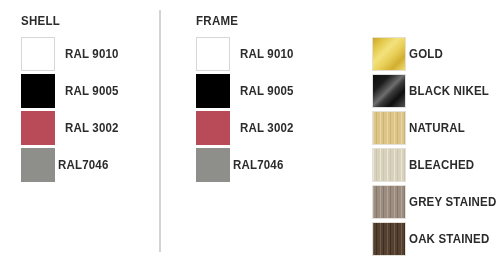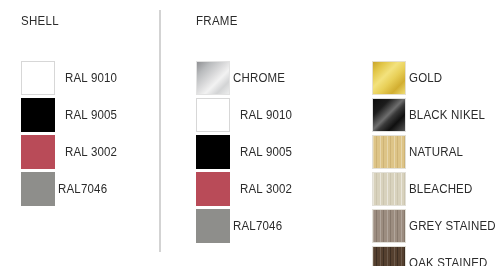--- a/index.html
+++ b/index.html
@@ -14,20 +14,21 @@
     overflow: hidden;
     font-family: "Liberation Sans", sans-serif;
     color: #231f20;
     -webkit-font-smoothing: antialiased;
   }
   .canvas {
     position: absolute;
     inset: 0;
     width: 500px;
     height: 266px;
+    font-weight: bold;
   }
   .column {
     position: absolute;
     top: 0;
   }
   #col-shell  { left: 21px;  }
   #col-frame  { left: 196px; }
   #col-finish { left: 372px; }
 
   .col-title {
@@ -37,21 +38,21 @@
     font-size: 12.5px;
     letter-spacing: 0.3px;
     color: #2b2b2b;
     white-space: nowrap;
     transform: scaleX(0.92);
     transform-origin: left center;
   }
 
   .swatch-list {
     position: absolute;
-    top: 60px;
+    top: 36px;
     left: 0;
   }
   .swatch-row {
     position: relative;
     height: 35px;
     margin-bottom: 2px;
     display: flex;
     align-items: center;
   }
   .swatch {
@@ -163,24 +164,20 @@
           <div class="swatch sw-flat" style="background: rgb(142, 142, 139);"></div>
           <div class="swatch-label lbl-pad-small">RAL7046</div>
         </div>
       </div>
   </div>
 
   <div class="column" id="col-frame">
     <div class="col-title">FRAME</div>
     <div class="swatch-list">
         <div class="swatch-row">
-          <div class="swatch sw-chrome"></div>
-          <div class="swatch-label lbl-pad-small">CHROME</div>
-        </div>
-        <div class="swatch-row">
           <div class="swatch sw-outline" style="background: rgb(255, 255, 255);"></div>
           <div class="swatch-label lbl-pad-wide">RAL 9010</div>
         </div>
         <div class="swatch-row">
           <div class="swatch sw-flat" style="background: rgb(0, 0, 0);"></div>
           <div class="swatch-label lbl-pad-wide">RAL 9005</div>
         </div>
         <div class="swatch-row">
           <div class="swatch sw-flat" style="background: rgb(185, 75, 88);"></div>
           <div class="swatch-label lbl-pad-wide">RAL 3002</div>

